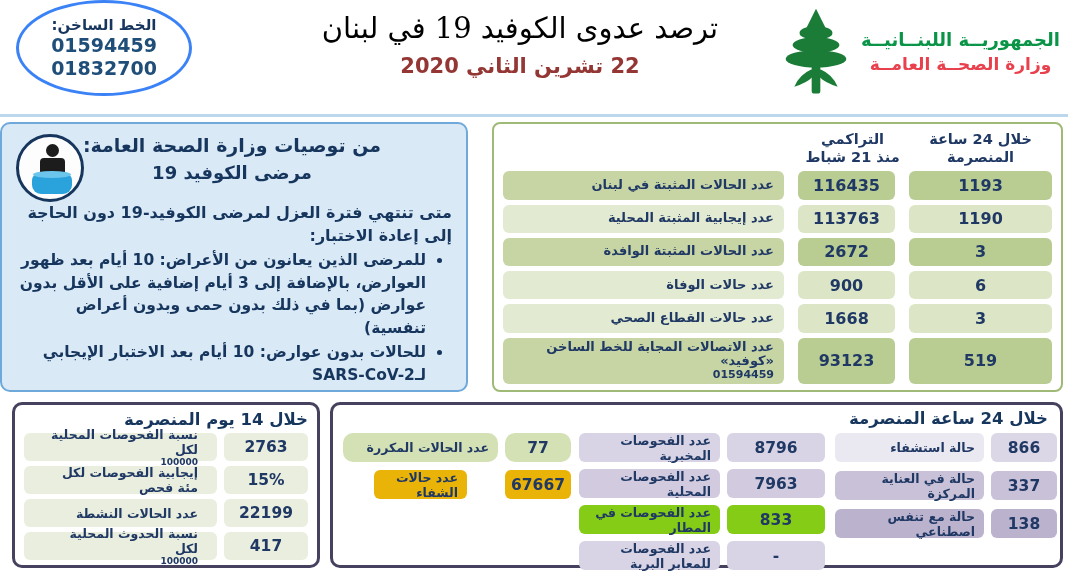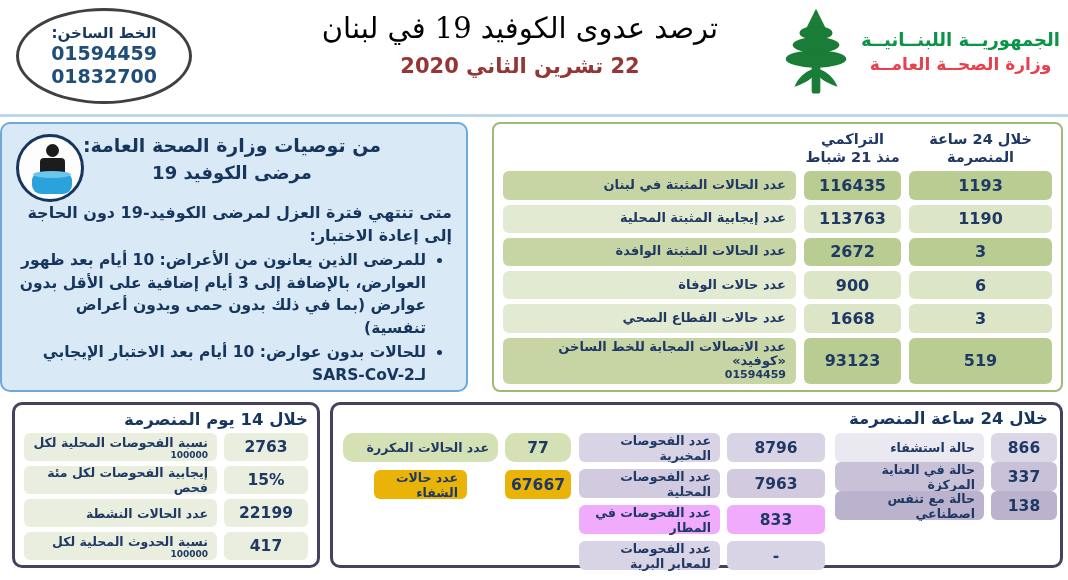--- a/index.html
+++ b/index.html
@@ -1,22 +1,22 @@
 <!DOCTYPE html>
 <html lang="ar"><head>
 <meta charset="utf-8">
 <style>
   * { margin:0; padding:0; box-sizing:border-box; }
   html,body { background:#fff; }
   body { font-family:"DejaVu Sans","Liberation Sans",sans-serif; }
   .page { position:relative; width:1068px; height:580px; background:#fff; overflow:hidden; }
 
   
-  .hotline { position:absolute; left:16px; top:8px; width:176px; height:96px;
-    border:3px solid #404040; border-radius:50%; display:flex; flex-direction:column;
+  .hotline { position:absolute; left:16px; top:0; width:176px; height:96px;
+    border:3px solid #3b82f6; border-radius:50%; display:flex; flex-direction:column;
     align-items:center; justify-content:center; direction:rtl; }
   .hotline .hl-label { color:#17365d; font-size:15px; font-weight:bold; }
   .hotline .hl-num { color:#1f4e79; font-size:19px; font-weight:bold; line-height:1.2; }
 
   .title-block { position:absolute; left:250px; top:10px; width:540px; text-align:center; direction:rtl; }
   .title-main { color:#000; font-size:29px; font-family:"DejaVu Serif","Liberation Serif",serif; line-height:1.25; }
   .title-date { color:#943634; font-size:21px; font-weight:bold; margin-top:8px; }
 
   .ministry { position:absolute; right:8px; top:6px; display:flex; align-items:center; direction:rtl; }
   .ministry-text { text-align:center; margin-left:6px; }
@@ -43,56 +43,56 @@
   .reco-list li { font-size:15.5px; font-weight:600; text-align:right; line-height:1.45; margin-top:2px; }
 
   
   .main-table { position:absolute; left:492px; top:122px; width:571px; height:270px;
     border:2.5px solid #9fba77; border-radius:8px; padding:6px 9px; display:flex; flex-direction:column; }
   .mt-head { display:flex; gap:8px; margin-bottom:5px; }
   .mt-head .spacer { flex:1; }
   .mt-h { width:97px; text-align:center; color:#1f3864; font-weight:bold; font-size:14.5px; line-height:1.25; direction:rtl; }
   .mt-h.h24 { width:143px; }
   .mt-rows { display:flex; flex-direction:column; gap:5px; flex:1; }
-  .mt-row { display:flex; gap:8px; flex:1; }
+  .mt-row { display:flex; gap:14px; flex:1; }
   .pill { border-radius:6px; color:#1f3864; display:flex; flex-direction:column; justify-content:center; }
   .mt-row .lbl { flex:1; direction:rtl; text-align:right; font-size:13px; font-weight:600; padding:2px 10px; line-height:1.15; }
   .mt-row .lbl .lbl2 { font-size:11px; }
   .mt-row .val { width:97px; align-items:center; font-size:16px; font-weight:bold; }
   .mt-row .val.v24 { width:143px; }
   .sh-dark .lbl { background:#c7d5a5; }
   .sh-dark .val { background:#b9cd93; }
   .sh-light .lbl { background:#e2ead1; }
   .sh-light .val { background:#dce6c7; }
 
   
   .box { position:absolute; border:3px solid #45415f; border-radius:10px; }
   .box14 { left:12px; top:402px; width:308px; height:166px; padding:5px 9px; }
   .box-title { direction:rtl; text-align:right; color:#17365d; font-size:16.5px; font-weight:bold; }
   .b14-rows { display:flex; flex-direction:column; gap:5px; margin-top:4px; }
   .b14-row { display:flex; gap:7px; height:28px; }
-  .b14-row .lbl { flex:1; direction:rtl; text-align:right; font-size:12.5px; font-weight:600; padding:2px 9px; background:#e9eede; }
+  .b14-row .lbl { flex:1; direction:rtl; text-align:right; font-size:12.5px; font-weight:600; padding:2px 19px; background:#e9eede; }
   .b14-row .lbl .small-num { font-size:9px; }
   .b14-row .val { width:84px; align-items:center; font-size:15.5px; font-weight:bold; background:#e9eede; }
 
   .box24 { left:330px; top:402px; width:733px; height:166px; }
   .box24 .box-title { position:absolute; top:4px; right:12px; }
   .grp { position:absolute; top:28px; display:flex; flex-direction:column; }
   .grp-green  { left:10px;  width:228px; gap:8px; }
   .grp-middle { left:246px; width:246px; gap:7px; }
-  .grp-right  { left:502px; width:222px; }
+  .grp-right  { left:502px; width:222px; gap:9px; }
   .g-row { display:flex; gap:7px; height:29px; }
   .g-row .lbl { flex:1; direction:rtl; text-align:right; font-size:12.5px; font-weight:600; padding:2px 9px; }
   .g-row .val { width:66px; align-items:center; font-size:15.5px; font-weight:bold; }
   .grp-middle .g-row .val { width:98px; }
   .sh-g1 .lbl, .sh-g1 .val { background:#d4e1b4;border-radius:10px; }
   .sh-g2 .lbl, .sh-g2 .val { background:#eab308;margin-left:31px; }
   .sh-p1 .lbl, .sh-p1 .val { background:#d9d4e5; }
   .sh-p2 .lbl, .sh-p2 .val { background:#d2cbdf; }
-  .sh-p3 .lbl, .sh-p3 .val { background:#f0abfc; }
+  .sh-p3 .lbl, .sh-p3 .val { background:#84cc16; }
   .sh-r1 .lbl { background:#eae8f0; }
   .sh-r1 .val { background:#dbd7e6; }
   .sh-r2 .lbl, .sh-r2 .val { background:#c8c1d7; }
   .sh-r3 .lbl, .sh-r3 .val { background:#bbb2ce; }
 </style>
 </head>
 <body>
 
 <div class="page">
 

